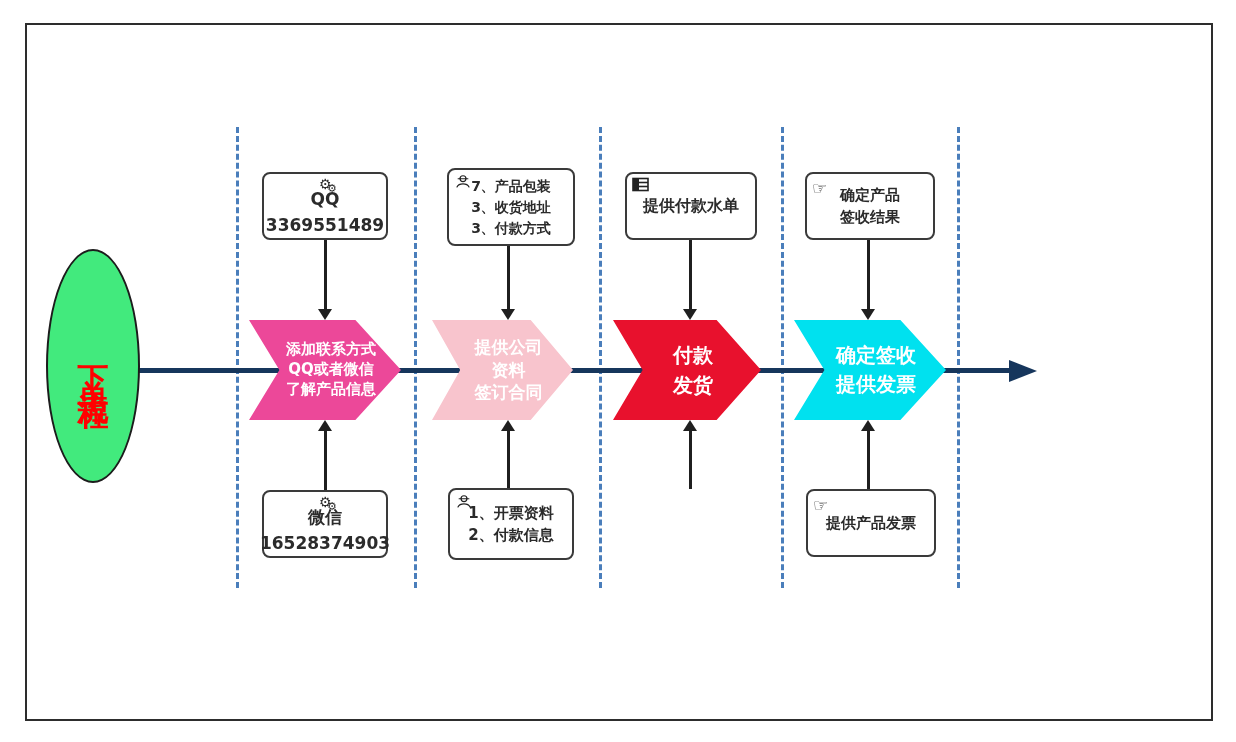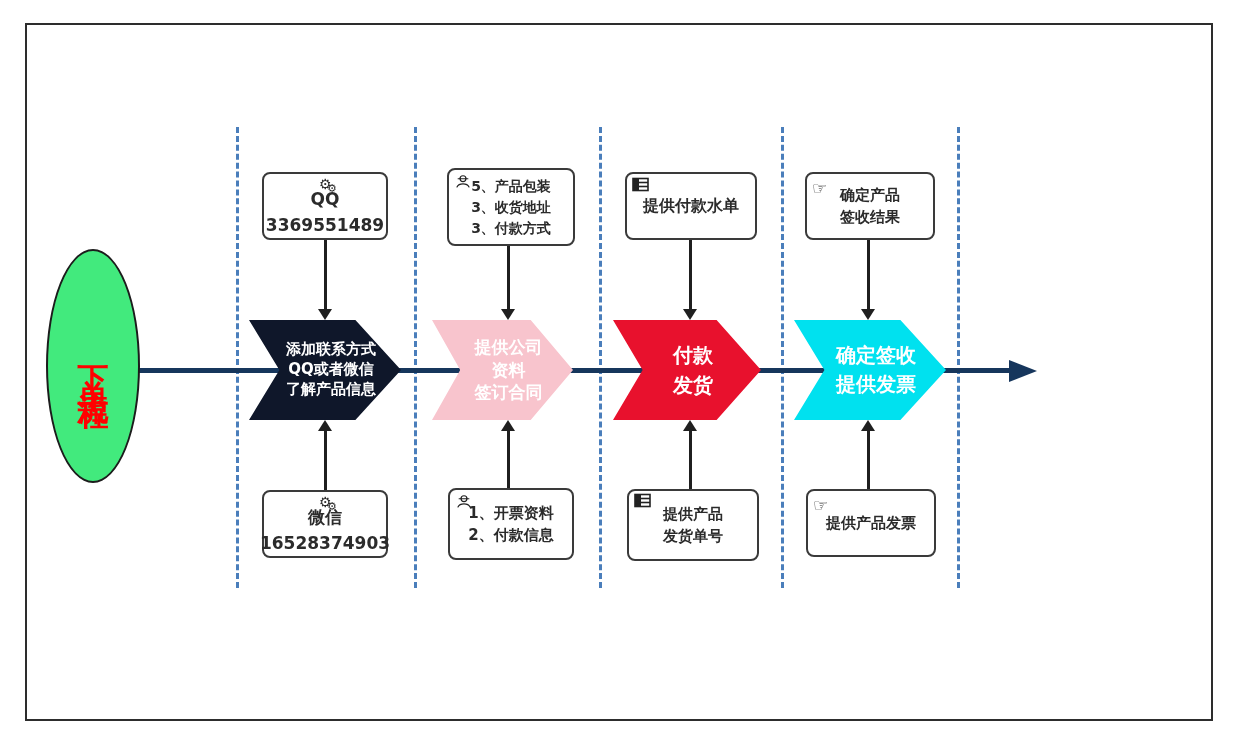--- a/index.html
+++ b/index.html
@@ -66,21 +66,21 @@
   <div class="divider" style="left: 781px; border-left-color: rgb(74, 126, 187);"></div>
   <div class="divider" style="left: 957px; border-left-color: rgb(74, 126, 187);"></div>
 
   <div class="main-line" style="background: rgb(22, 54, 92);"></div>
   <div class="main-arrow" style="border-left-color: rgb(22, 54, 92);"></div>
 
   <div class="start-ellipse" style="background: rgb(66, 234, 125);">
     <div class="start-label" style="color: rgb(255, 0, 0);">下单流程</div>
   </div>
 
-  <div class="chevron chev1" style="background: #0f172a;">
+  <div class="chevron chev1" style="background: #ec4899;">
     <span>添加联系方式</span>
     <span>QQ或者微信</span>
     <span>了解产品信息</span>
   </div>
   <div class="chevron chev2" style="background: rgb(248, 196, 205);">
     <span>提供公司</span>
     <span>资料</span>
     <span>签订合同</span>
   </div>
   <div class="chevron chev3" style="background: rgb(232, 17, 45);">
@@ -102,21 +102,21 @@
   </div>
   <div class="note-box b2t">
     <div class="note-icon">
       <svg width="18" height="18" viewBox="0 0 24 24" fill="none" stroke="#222222" stroke-width="1.6" stroke-linecap="round">
         <path d="M5.5 9h13"></path>
           <path d="M8 9a4 4 0 0 1 8 0"></path>
         <path d="M8.2 9a3.8 3.8 0 0 0 7.6 0"></path>
           <path d="M4 20c2.5-5.5 13.5-5.5 16 0"></path>
       </svg>
     </div>
-    <span>5、产品包装</span>
+    <span>7、产品包装</span>
     <span>3、收货地址</span>
     <span>3、付款方式</span>
   </div>
   <div class="note-box b3t">
     <div class="note-icon">
       <svg width="20" height="16" viewBox="0 0 20 16">
         <rect x="1" y="1.5" width="15" height="12" fill="none" stroke="#222" stroke-width="1.6"></rect>
         <rect x="1" y="1.5" width="6" height="12" fill="#222"></rect>
         <line x1="1" y1="5.5" x2="16" y2="5.5" stroke="#222" stroke-width="1.6"></line>
         <line x1="1" y1="9.5" x2="16" y2="9.5" stroke="#222" stroke-width="1.6"></line>
@@ -145,32 +145,20 @@
       <svg width="18" height="18" viewBox="0 0 24 24" fill="none" stroke="#222222" stroke-width="1.6" stroke-linecap="round">
         <path d="M5.5 9h13"></path>
           <path d="M8 9a4 4 0 0 1 8 0"></path>
         <path d="M8.2 9a3.8 3.8 0 0 0 7.6 0"></path>
           <path d="M4 20c2.5-5.5 13.5-5.5 16 0"></path>
       </svg>
     </div>
     <span>1、开票资料</span>
     <span>2、付款信息</span>
   </div>
-  <div class="note-box b3b">
-    <div class="note-icon">
-      <svg width="20" height="16" viewBox="0 0 20 16">
-        <rect x="1" y="1.5" width="15" height="12" fill="none" stroke="#222" stroke-width="1.6"></rect>
-        <rect x="1" y="1.5" width="6" height="12" fill="#222"></rect>
-        <line x1="1" y1="5.5" x2="16" y2="5.5" stroke="#222" stroke-width="1.6"></line>
-        <line x1="1" y1="9.5" x2="16" y2="9.5" stroke="#222" stroke-width="1.6"></line>
-      </svg>
-    </div>
-    <span>提供产品</span>
-    <span>发货单号</span>
-  </div>
   <div class="note-box b4b">
     <div class="note-icon hand-glyph">
       <span>☞</span>
     </div>
     <span>提供产品发票</span>
   </div>
 
   <div class="vline" style="left:324px; top:240px; height:70px"></div>
   <div class="arrow-down" style="left:318px; top:309px"></div>
   <div class="vline" style="left:507px; top:246px; height:64px"></div>

